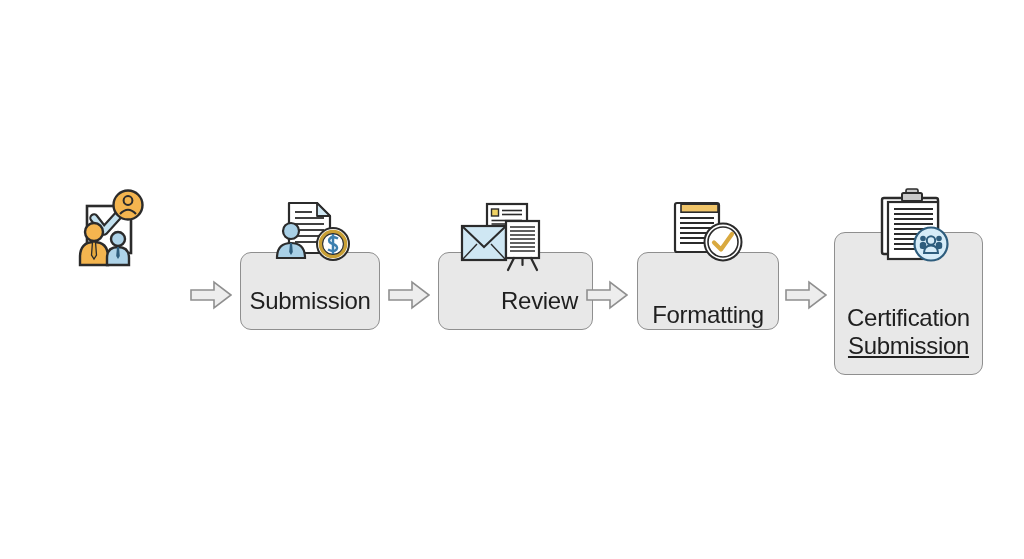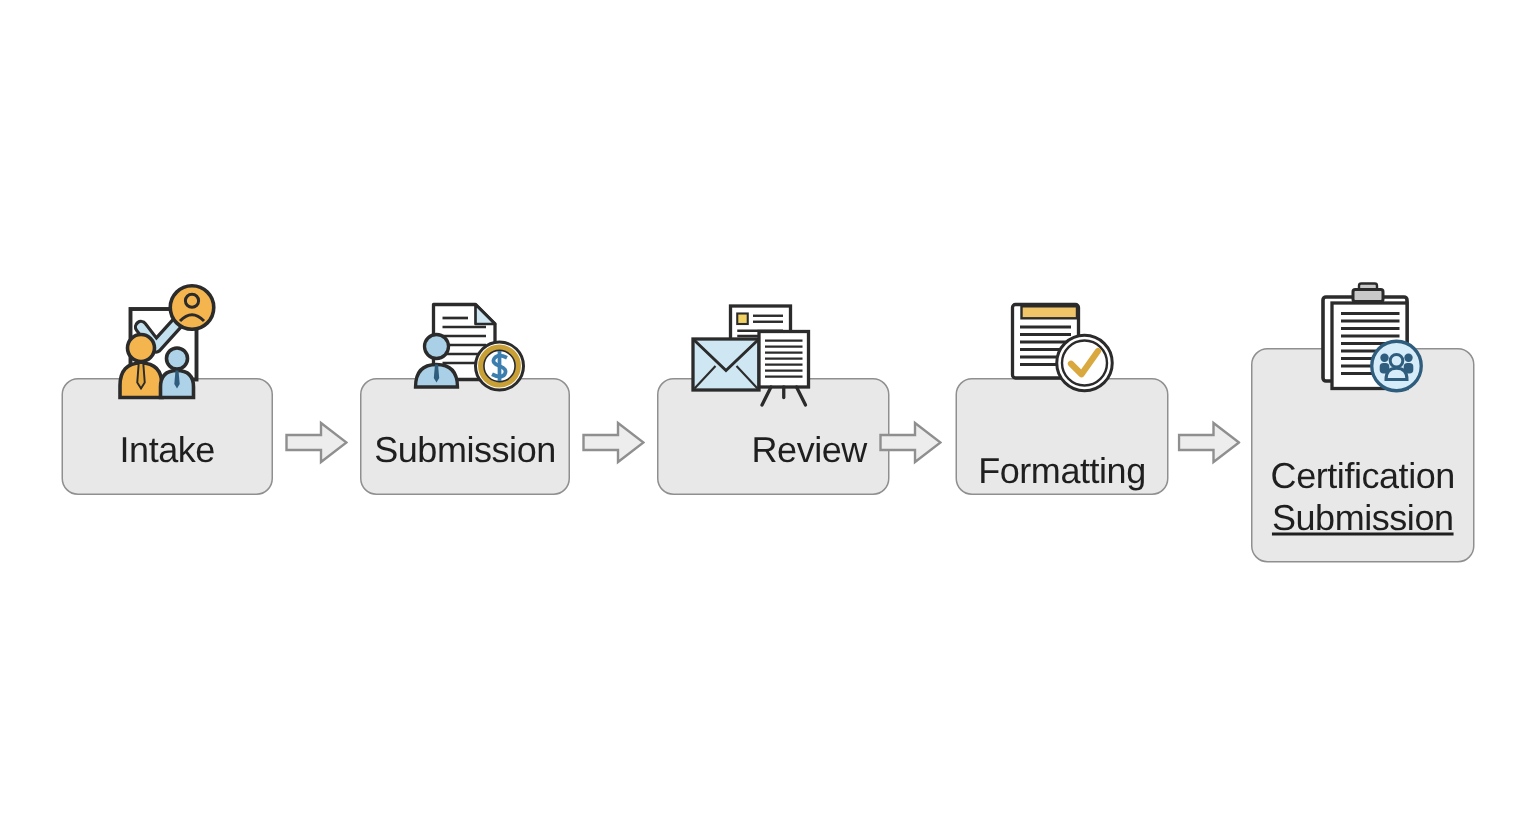--- a/index.html
+++ b/index.html
@@ -52,23 +52,20 @@
   .arrow-2 { left: 388px; }
   .arrow-3 { left: 586px; }
   .arrow-4 { left: 785px; }
   .flow-arrow svg { width: 100%; height: 100%; display: block; }
 </style>
 </head>
 <body>
 
 <div class="canvas">
 
-  <div class="stage-box box-1">
-    <span class="stage-label">Intake</span>
-  </div>
   <div class="stage-icon icon-1">
     <svg viewBox="0 0 88 78">
       <rect x="14" y="17" width="44" height="47" fill="#ffffff" stroke="#2b2b2b" stroke-width="2.6"></rect>
       <polyline points="21,29 31,42 50,21" fill="none" stroke="#2b2b2b" stroke-width="9.5" stroke-linecap="round" stroke-linejoin="round"></polyline>
       <polyline points="21,29 31,42 50,21" fill="none" stroke="#c3e1ef" stroke-width="5.2" stroke-linecap="round" stroke-linejoin="round"></polyline>
       <circle cx="55" cy="16" r="14.5" fill="#f4b54f" stroke="#2b2b2b" stroke-width="2.4"></circle>
       <circle cx="55" cy="11.5" r="4.4" fill="none" stroke="#2b2b2b" stroke-width="2"></circle>
       <path d="M47,25 Q55,16.5 63,25" fill="none" stroke="#2b2b2b" stroke-width="2"></path>
       <circle cx="21" cy="43" r="9" fill="#f4b54f" stroke="#2b2b2b" stroke-width="2.4"></circle>
       <path d="M7,76 L7,68 Q7,53 21,53 Q35,53 35,68 L35,76 Z" fill="#f4b54f" stroke="#2b2b2b" stroke-width="2.4"></path>

